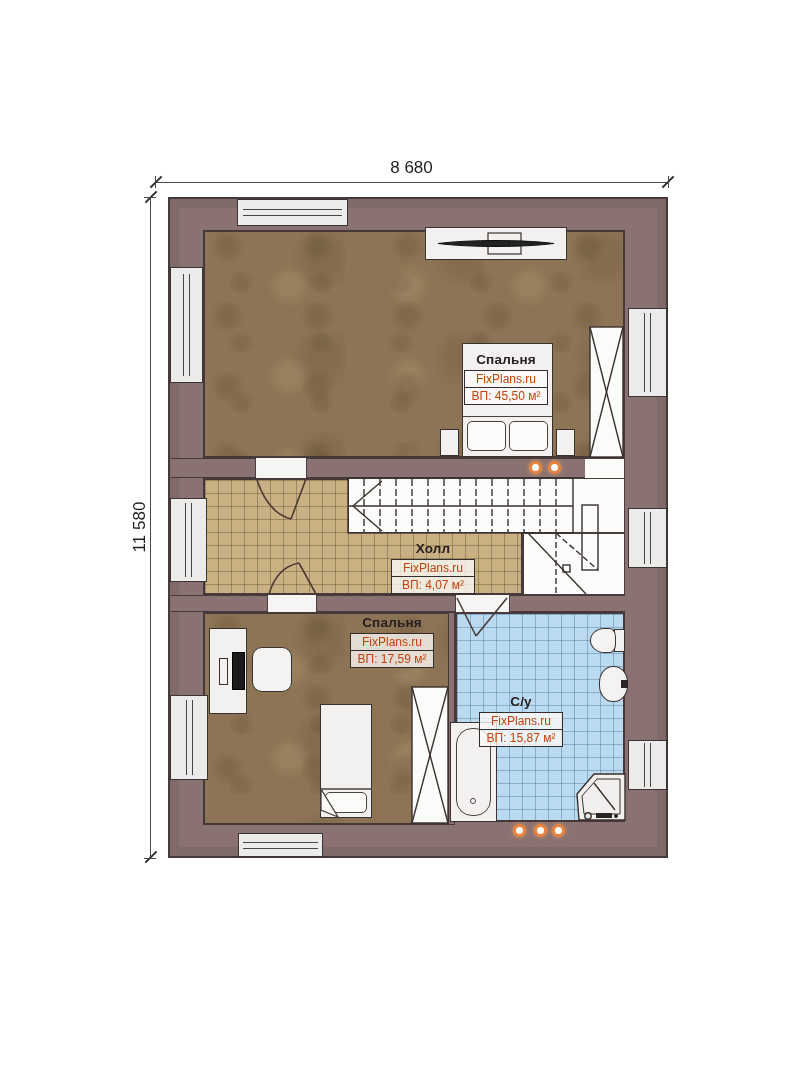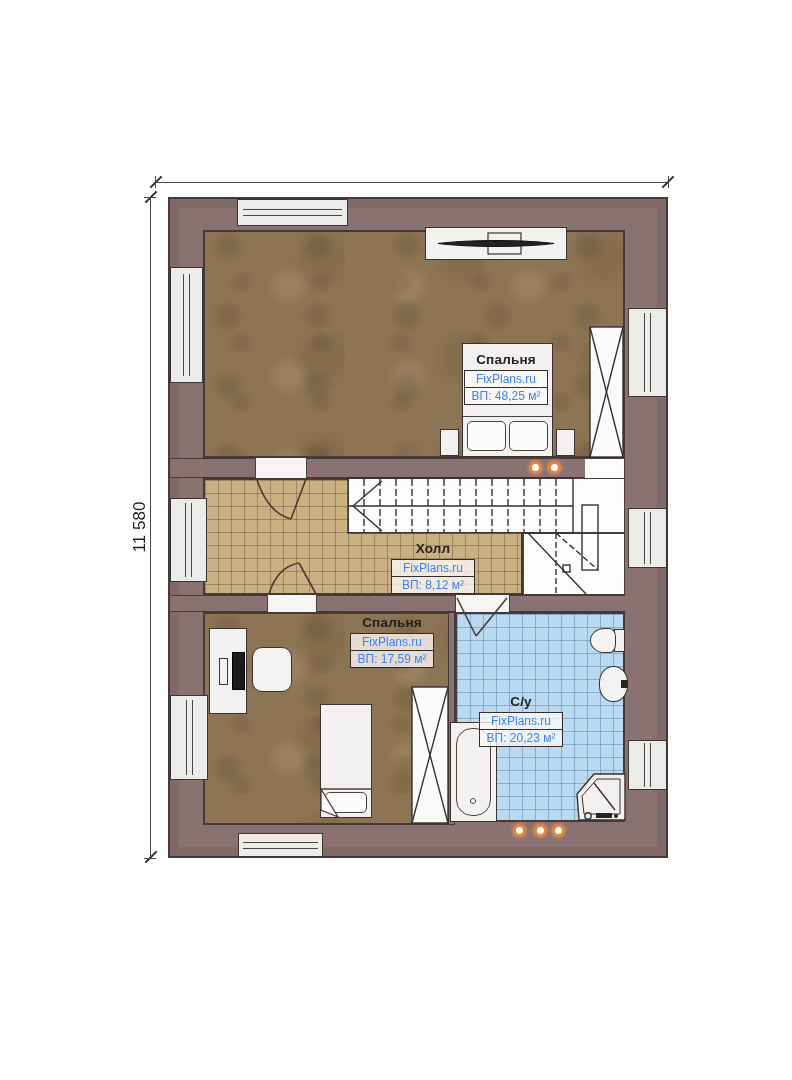--- a/index.html
+++ b/index.html
@@ -66,30 +66,31 @@
   .sink{background:#f4f3f1;border:1.5px solid #3a3131;border-radius:48% 48% 48% 48%/46% 46% 46% 46%;}
   .sink-knob{background:#2a2424;}
 
   
   .spot{width:13px;height:13px;border-radius:50%;background:#fff;border:3px solid var(--spotlight,#e8823c);box-shadow:0 0 4px rgba(240,160,90,.9);}
 
   
   .room-label{text-align:center;}
   .room-title{font-weight:bold;font-size:13.5px;color:#262020;letter-spacing:.2px;}
   .label-box{margin:3px auto 0 auto;background:rgba(252,250,247,.78);border:1.5px solid #332c2c;width:82px;}
-  .label-row{font-size:12px;color:#3b82f6;padding:1px 2px;text-align:center;white-space:nowrap;}
+  .label-row{font-size:12px;color:#c2410c;padding:1px 2px;text-align:center;white-space:nowrap;}
   .label-row.area{border-top:1.5px solid #332c2c;}
 
   svg{pointer-events:none;}
 </style>
 </head>
 <body>
 
 <div id="canvas">
 
+  <div class="abs dim-label" style="left:155px;top:158px;width:513px;">8 680</div>
   <div class="abs dim-line" style="left:155px;top:182px;width:513px;height:1px;"></div>
   <div class="abs tick" style="left:148px;top:181px;"></div>
   <div class="abs tick" style="left:660px;top:181px;"></div>
   <div class="abs endbar-v" style="left:155px;top:176px;"></div>
   <div class="abs endbar-v" style="left:668px;top:176px;"></div>
 
   <div class="abs dim-label" style="left:100px;top:517px;width:80px;transform:rotate(-90deg);">11 580</div>
   <div class="abs dim-line" style="left:150px;top:197px;width:1px;height:661px;"></div>
   <div class="abs tick" style="left:143px;top:196px;"></div>
   <div class="abs tick" style="left:143px;top:856px;"></div>
@@ -227,41 +228,41 @@
       <circle cx="588" cy="816" r="3.2" fill="#e8e7e4"></circle>
       <rect x="596" y="813" width="16" height="5" fill="#2a2424" stroke="none"></rect>
       <circle cx="616" cy="816" r="2" fill="#2a2424" stroke="none"></circle>
     </g>
   </svg>
 
   <div class="abs room-label" style="left:461px;top:352px;width:90px;">
     <div class="room-title">Спальня</div>
     <div class="label-box">
       <div class="label-row">FixPlans.ru</div>
-      <div class="label-row area">ВП: 48,25 м²</div>
+      <div class="label-row area">ВП: 45,50 м²</div>
     </div>
   </div>
 
   <div class="abs room-label" style="left:388px;top:541px;width:90px;">
     <div class="room-title">Холл</div>
     <div class="label-box">
       <div class="label-row">FixPlans.ru</div>
-      <div class="label-row area">ВП: 8,12 м²</div>
+      <div class="label-row area">ВП: 4,07 м²</div>
     </div>
   </div>
 
   <div class="abs room-label" style="left:347px;top:615px;width:90px;">
     <div class="room-title">Спальня</div>
     <div class="label-box">
       <div class="label-row">FixPlans.ru</div>
       <div class="label-row area">ВП: 17,59 м²</div>
     </div>
   </div>
 
   <div class="abs room-label" style="left:476px;top:694px;width:90px;">
     <div class="room-title">С/у</div>
     <div class="label-box">
       <div class="label-row">FixPlans.ru</div>
-      <div class="label-row area">ВП: 20,23 м²</div>
+      <div class="label-row area">ВП: 15,87 м²</div>
     </div>
   </div>
 
 </div>
 
 </body></html>

